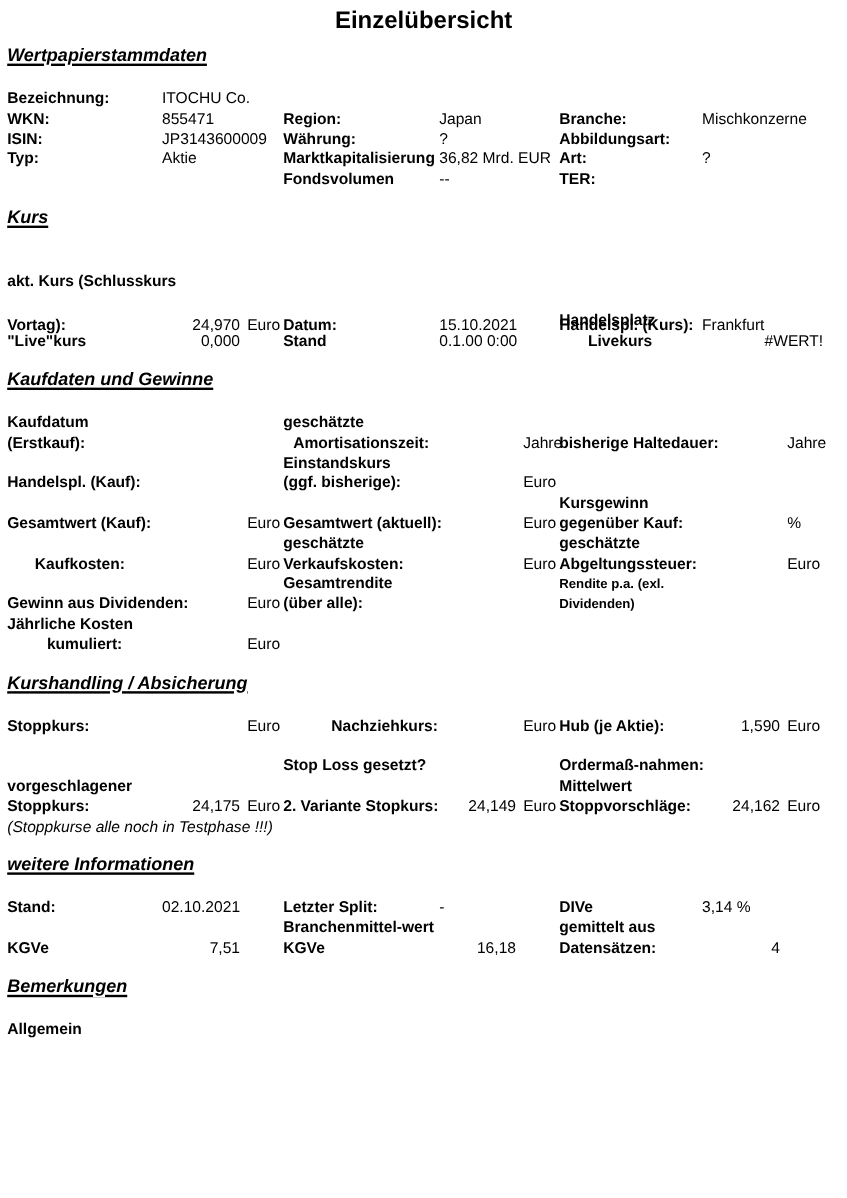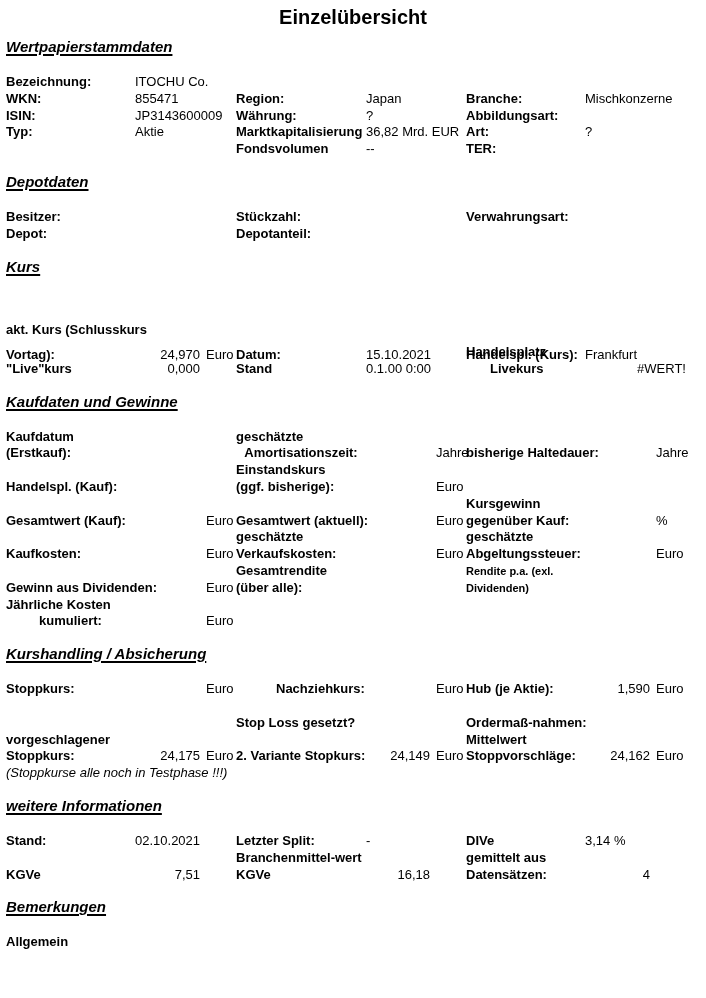--- a/index.html
+++ b/index.html
@@ -66,36 +66,24 @@
           <span class="cell label" style="grid-column: 7;">Art:</span>
           <span class="cell value-left" style="grid-column: 8;">?</span>
         </div>
         <div class="row">
           <span class="cell label" style="grid-column: 4;">Fondsvolumen</span>
           <span class="cell value-left" style="grid-column: 5;">--</span>
           <span class="cell label" style="grid-column: 7;">TER:</span>
         </div>
       </section>
       <section class="sec">
-        <h2 class="heading">Depotdaten</h2>
-        <div class="row">
-          <span class="cell label" style="grid-column: 1;">Besitzer:</span>
-          <span class="cell label" style="grid-column: 4;">Stückzahl:</span>
-          <span class="cell label" style="grid-column: 7;">Verwahrungsart:</span>
-        </div>
-        <div class="row">
-          <span class="cell label" style="grid-column: 1;">Depot:</span>
-          <span class="cell label" style="grid-column: 4;">Depotanteil:</span>
-        </div>
-      </section>
-      <section class="sec">
         <h2 class="heading">Kurs</h2>
         <div class="row"></div>
         <div class="row">
-          <span class="cell label" style="grid-column: 1; margin-top: 12px;">akt. Kurs (Schlusskurs</span>
+          <span class="cell label" style="grid-column: 1;">akt. Kurs (Schlusskurs</span>
         </div>
         <div class="row">
           <span class="cell label" style="grid-column: 1;">Vortag):</span>
           <span class="cell value" style="grid-column: 2;">24,970</span>
           <span class="cell unit" style="grid-column: 3;">Euro</span>
           <span class="cell label" style="grid-column: 4; margin-top: 20px;">Datum:</span>
           <span class="cell value" style="grid-column: 5;">15.10.2021</span>
           <span class="cell label" style="grid-column: 7;">Handelspl. (Kurs):</span>
           <span class="cell value-left" style="grid-column: 8;">Frankfurt</span>
         </div>
@@ -141,21 +129,21 @@
           <span class="cell label" style="grid-column: 4;">Gesamtwert (aktuell):</span>
           <span class="cell unit" style="grid-column: 6;">Euro</span>
           <span class="cell label" style="grid-column: 7;">gegenüber Kauf:</span>
           <span class="cell unit" style="grid-column: 9;">%</span>
         </div>
         <div class="row">
           <span class="cell label" style="grid-column: 4;">geschätzte</span>
           <span class="cell label" style="grid-column: 7;">geschätzte</span>
         </div>
         <div class="row">
-          <span class="cell label" style="grid-column: 1;">Kaufkosten:</span>
+          <span class="cell label" style="grid-column: 1; margin-left: 23px;">Kaufkosten:</span>
           <span class="cell unit" style="grid-column: 3;">Euro</span>
           <span class="cell label" style="grid-column: 4;">Verkaufskosten:</span>
           <span class="cell unit" style="grid-column: 6;">Euro</span>
           <span class="cell label" style="grid-column: 7;">Abgeltungssteuer:</span>
           <span class="cell unit" style="grid-column: 9;">Euro</span>
         </div>
         <div class="row">
           <span class="cell label" style="grid-column: 4;">Gesamtrendite</span>
           <span class="cell label-small" style="grid-column: 7;">Rendite p.a. (exl.</span>
         </div>

